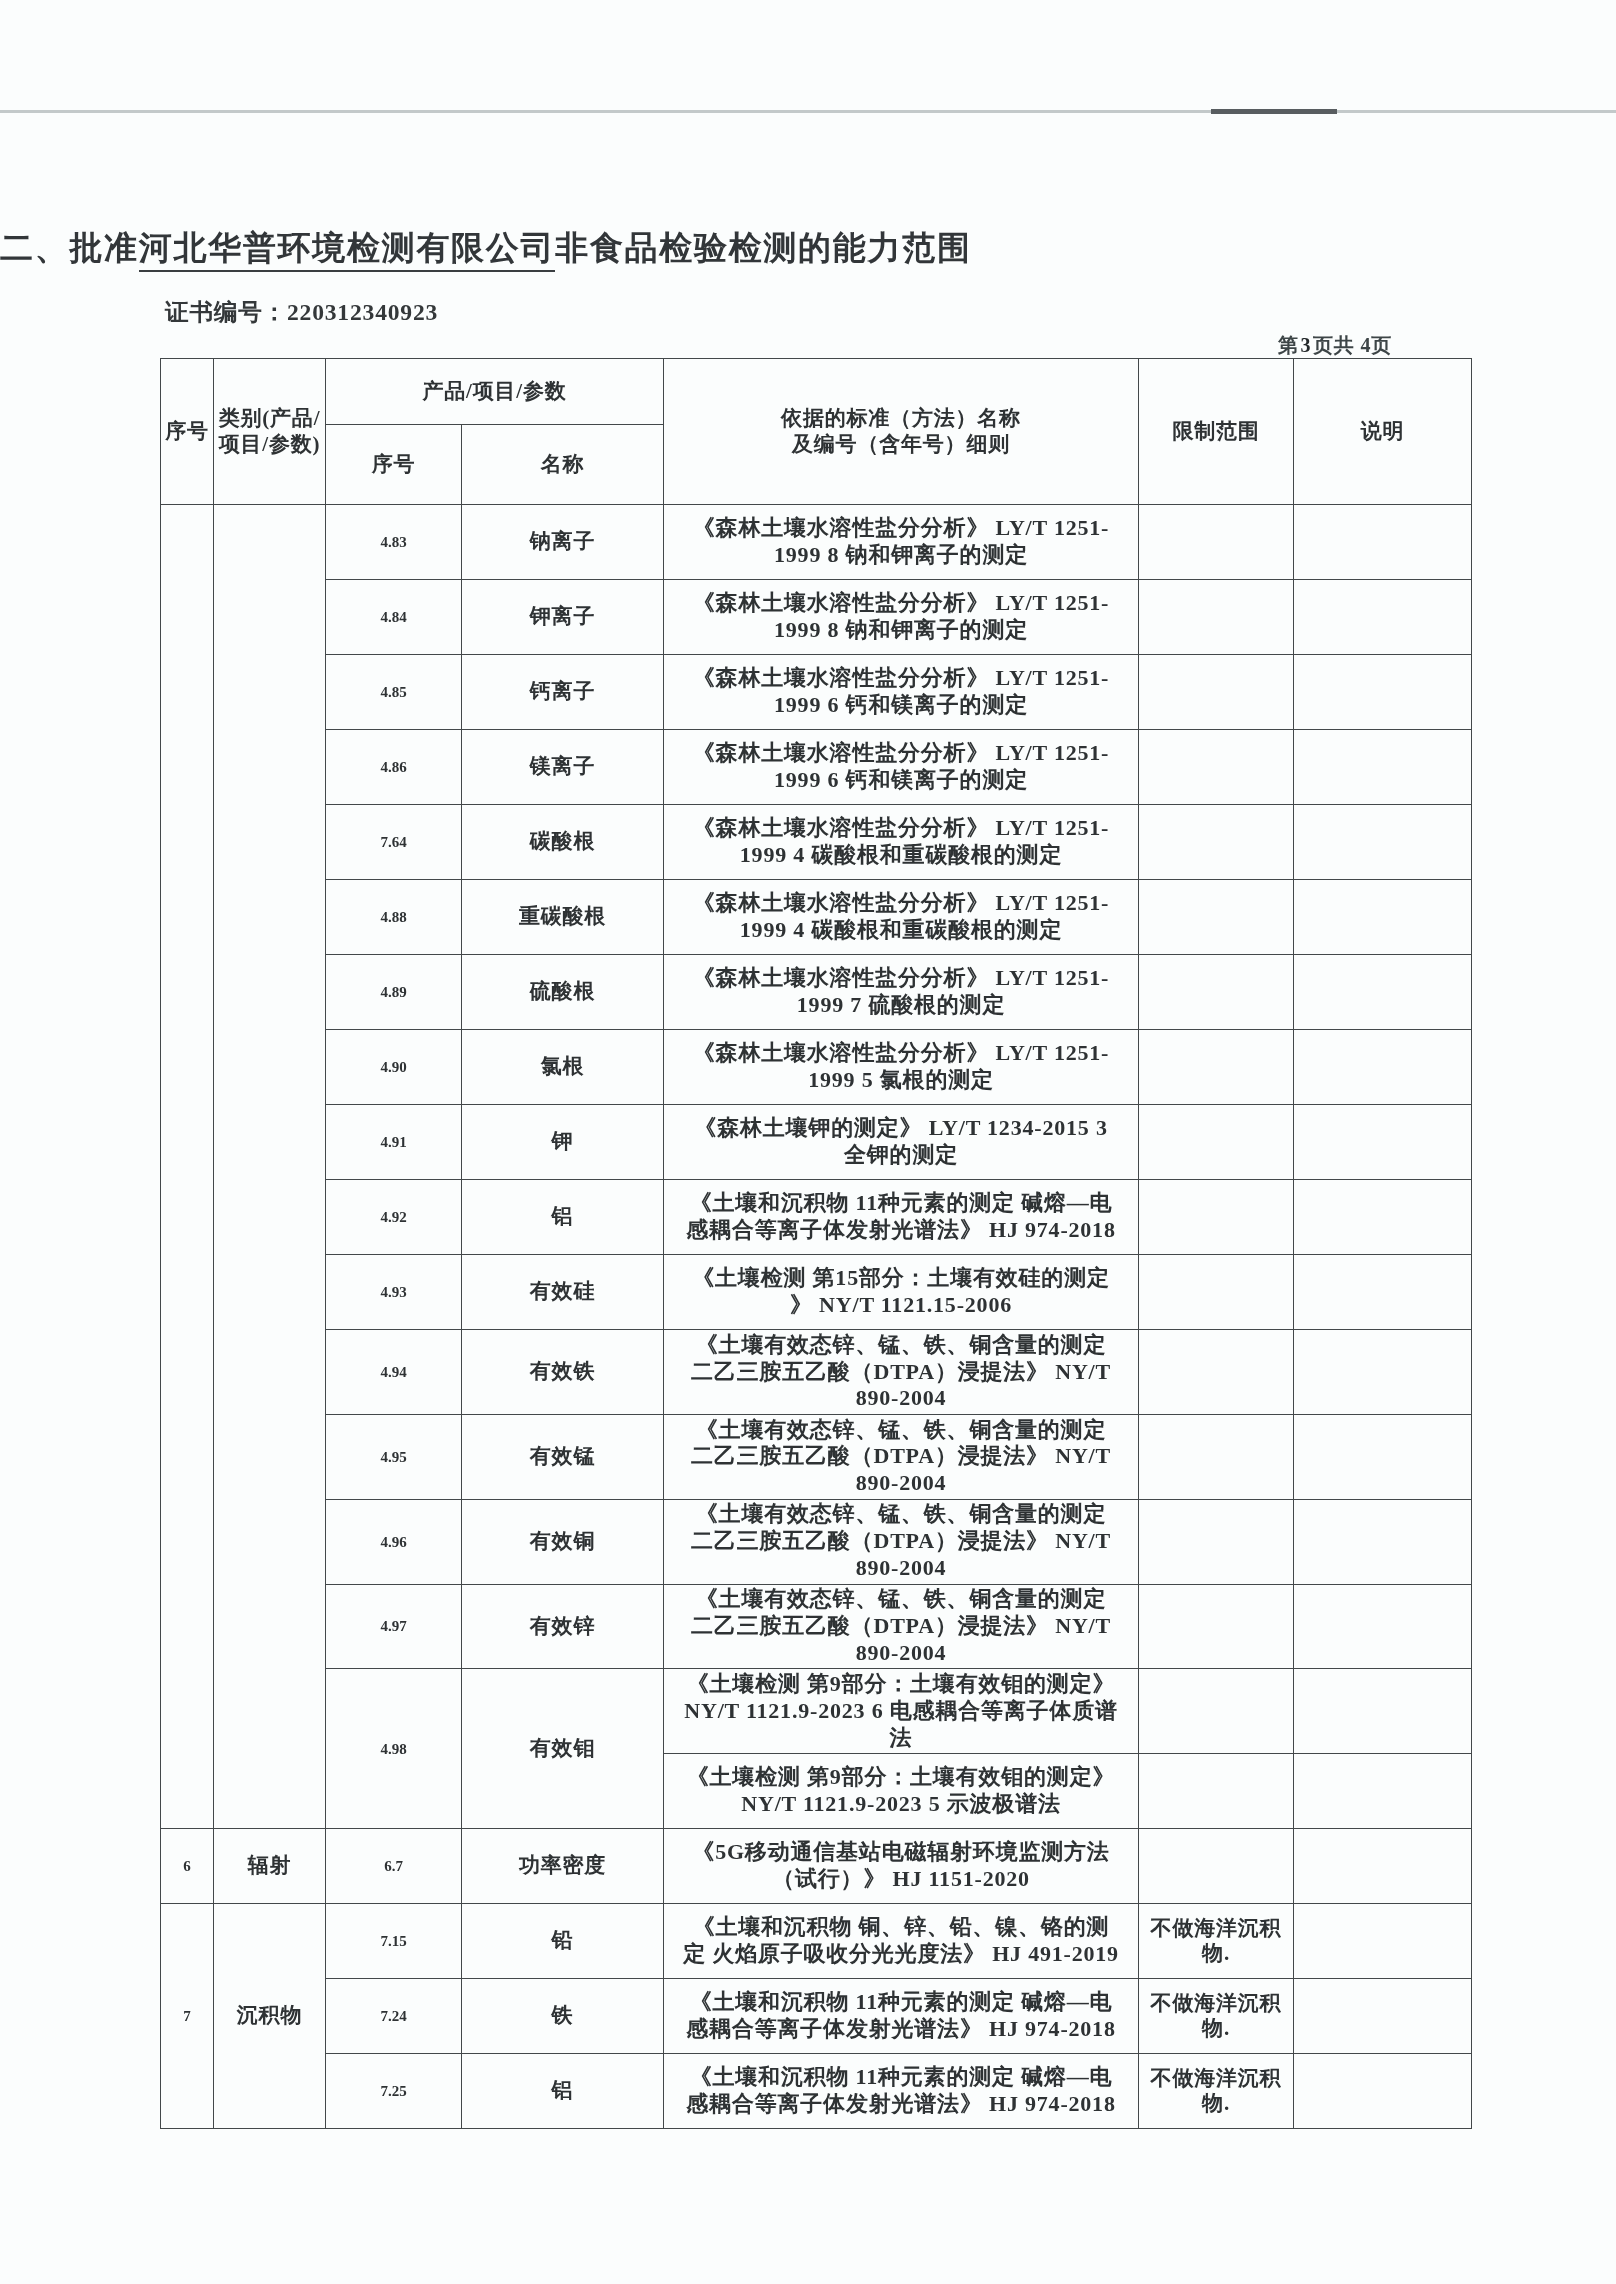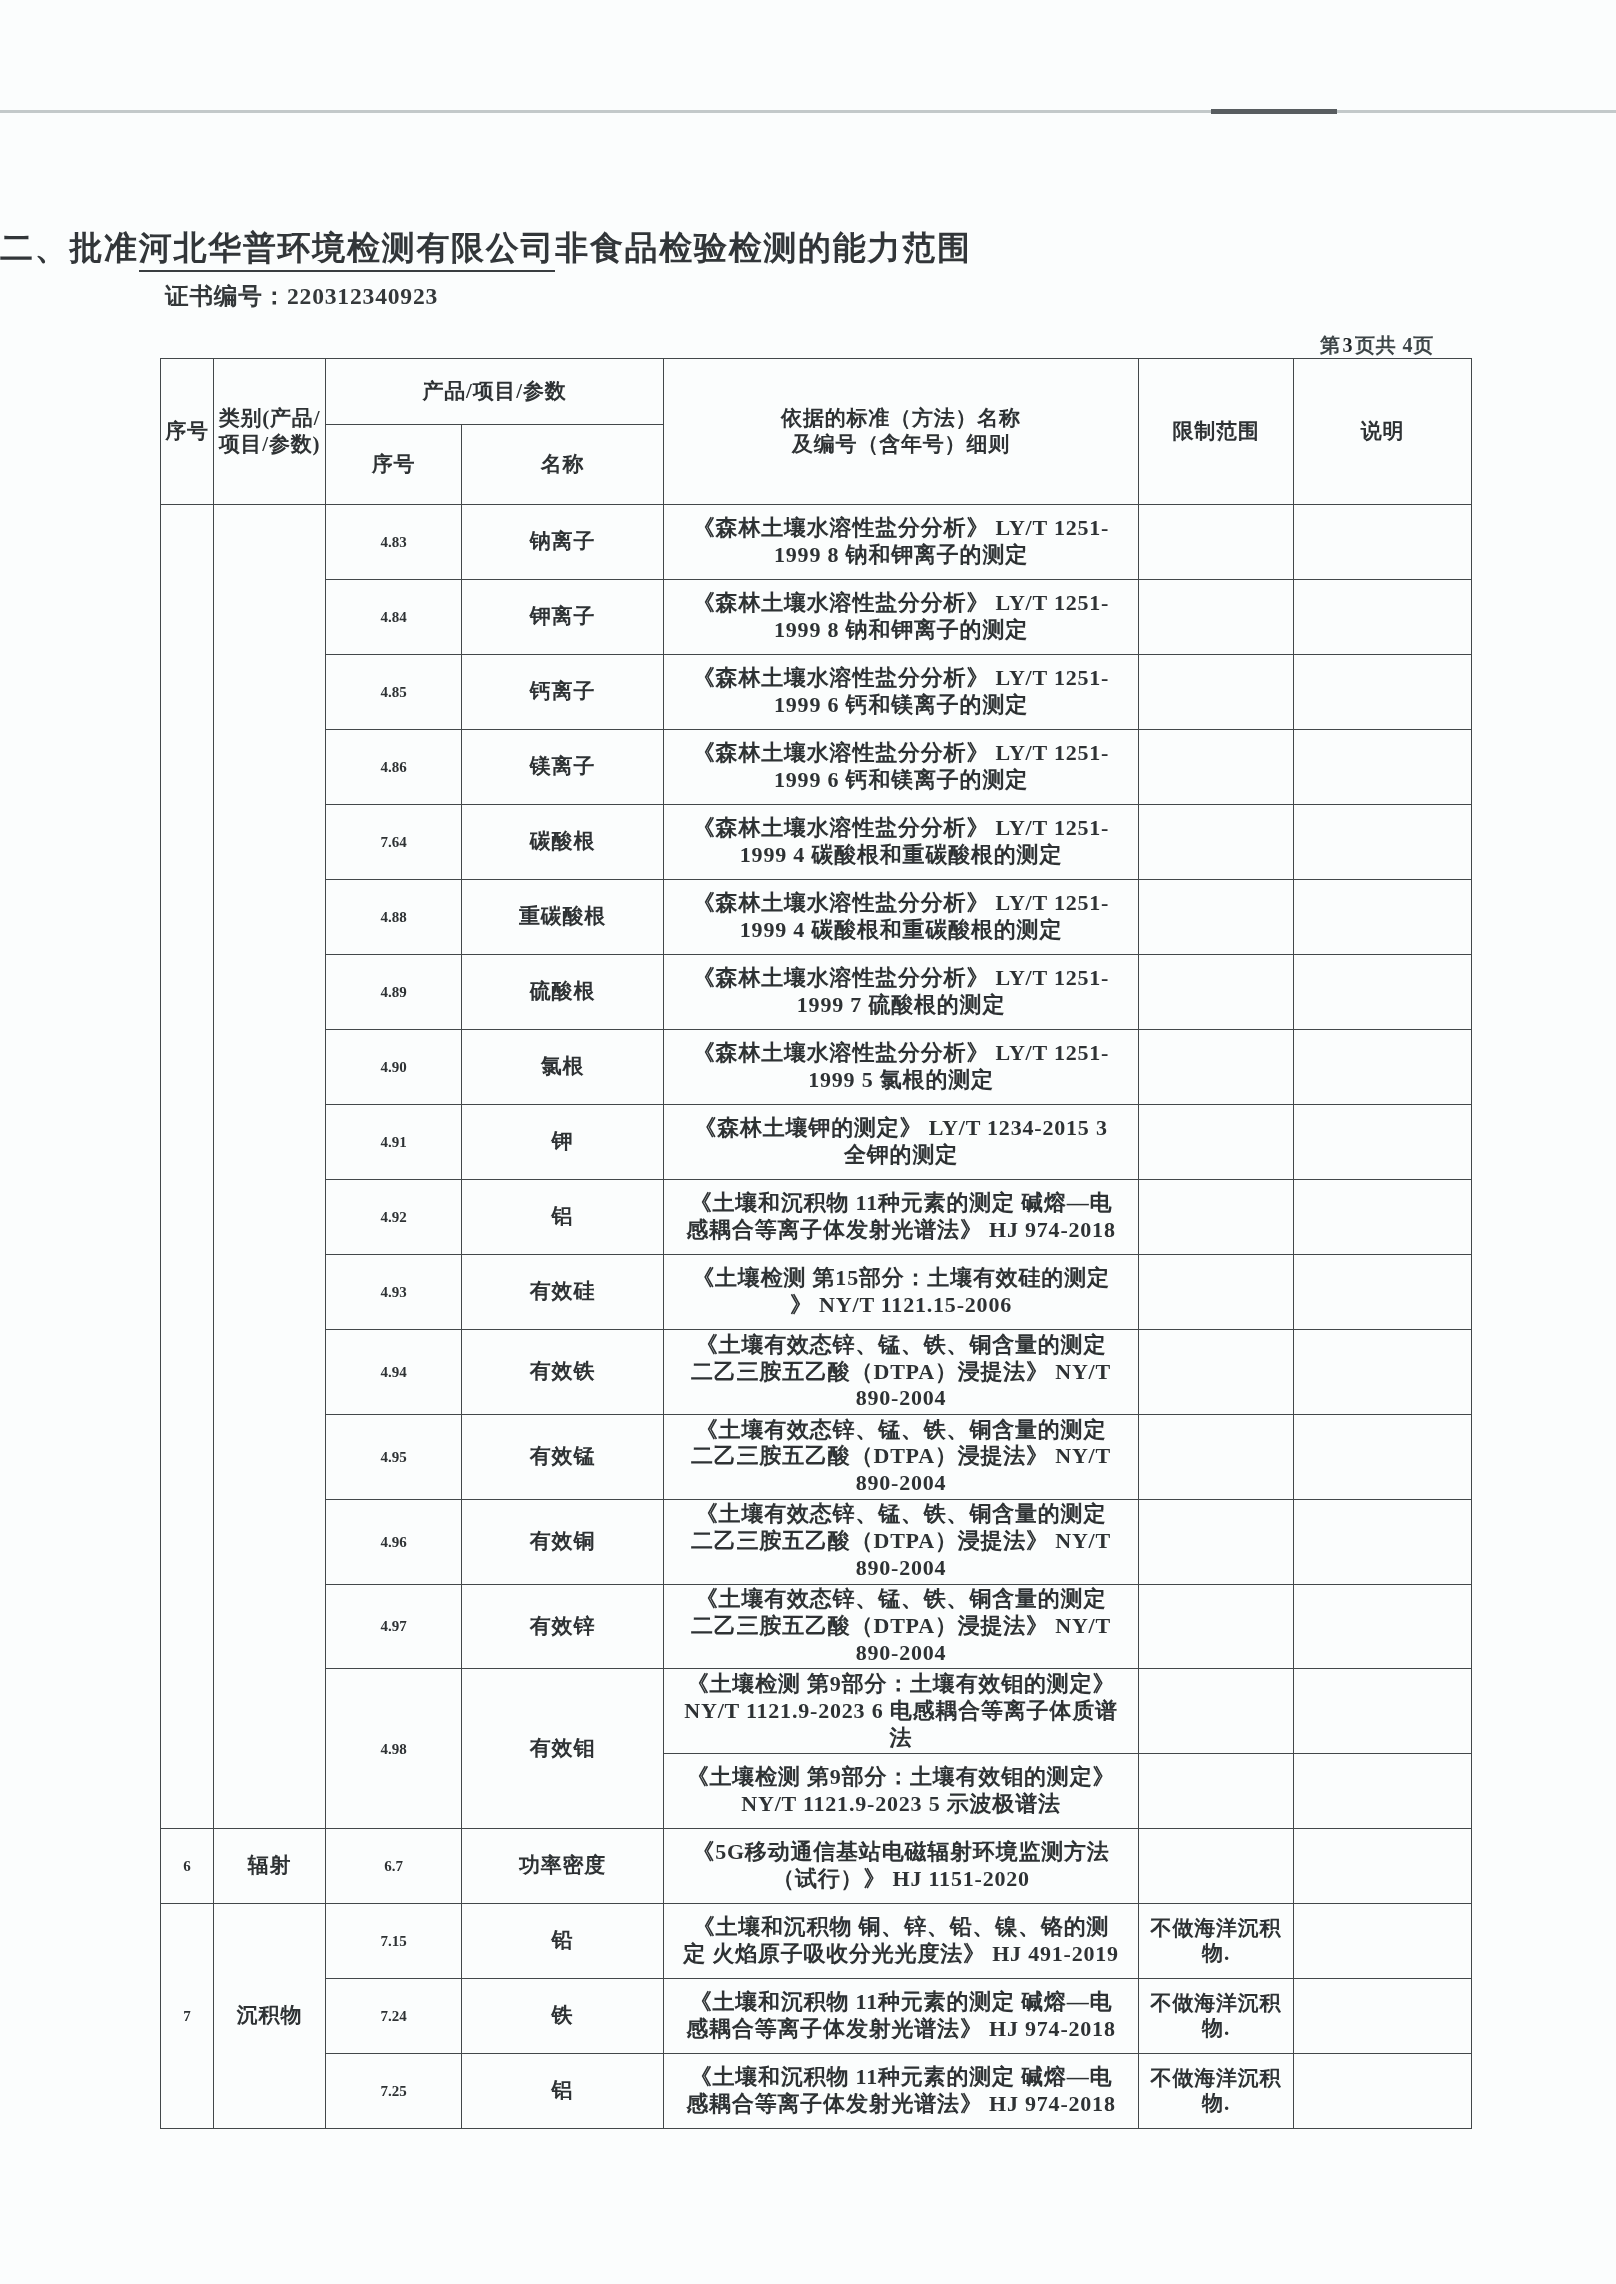--- a/index.html
+++ b/index.html
@@ -24,26 +24,26 @@
     position:absolute;left:0;top:226px;width:1616px;
     font-size:33px;font-weight:700;letter-spacing:1.7px;
     color:#323639;
   }
   .doc-title .underlined{
     border-bottom:2.5px solid #3a3e41;
     padding-bottom:4.2px;
   }
   .meta-line{
     position:absolute;left:165px;
-    font-size:23.6px;font-weight:700;letter-spacing:0.8px;color:#34383a;
+    font-size:23.6px;font-weight:700;letter-spacing:0.8px;color:#34383a;margin-top:16px;
   }
   .cert-line{top:280px;}
   .addr-line{top:325px;}
   .page-indicator{
-    position:absolute;left:1320px;top:332px;
+    position:absolute;left:1278px;top:332px;
     font-size:20px;font-weight:700;letter-spacing:0.8px;color:#3d4547;
   }
   .page-indicator .page-num{
     font-weight:900;color:#23282a;padding:0 1.7px;
   }
   table.cap{
     position:absolute;left:160px;top:358px;
     border-collapse:collapse;table-layout:fixed;
     width:1312px;
   }

